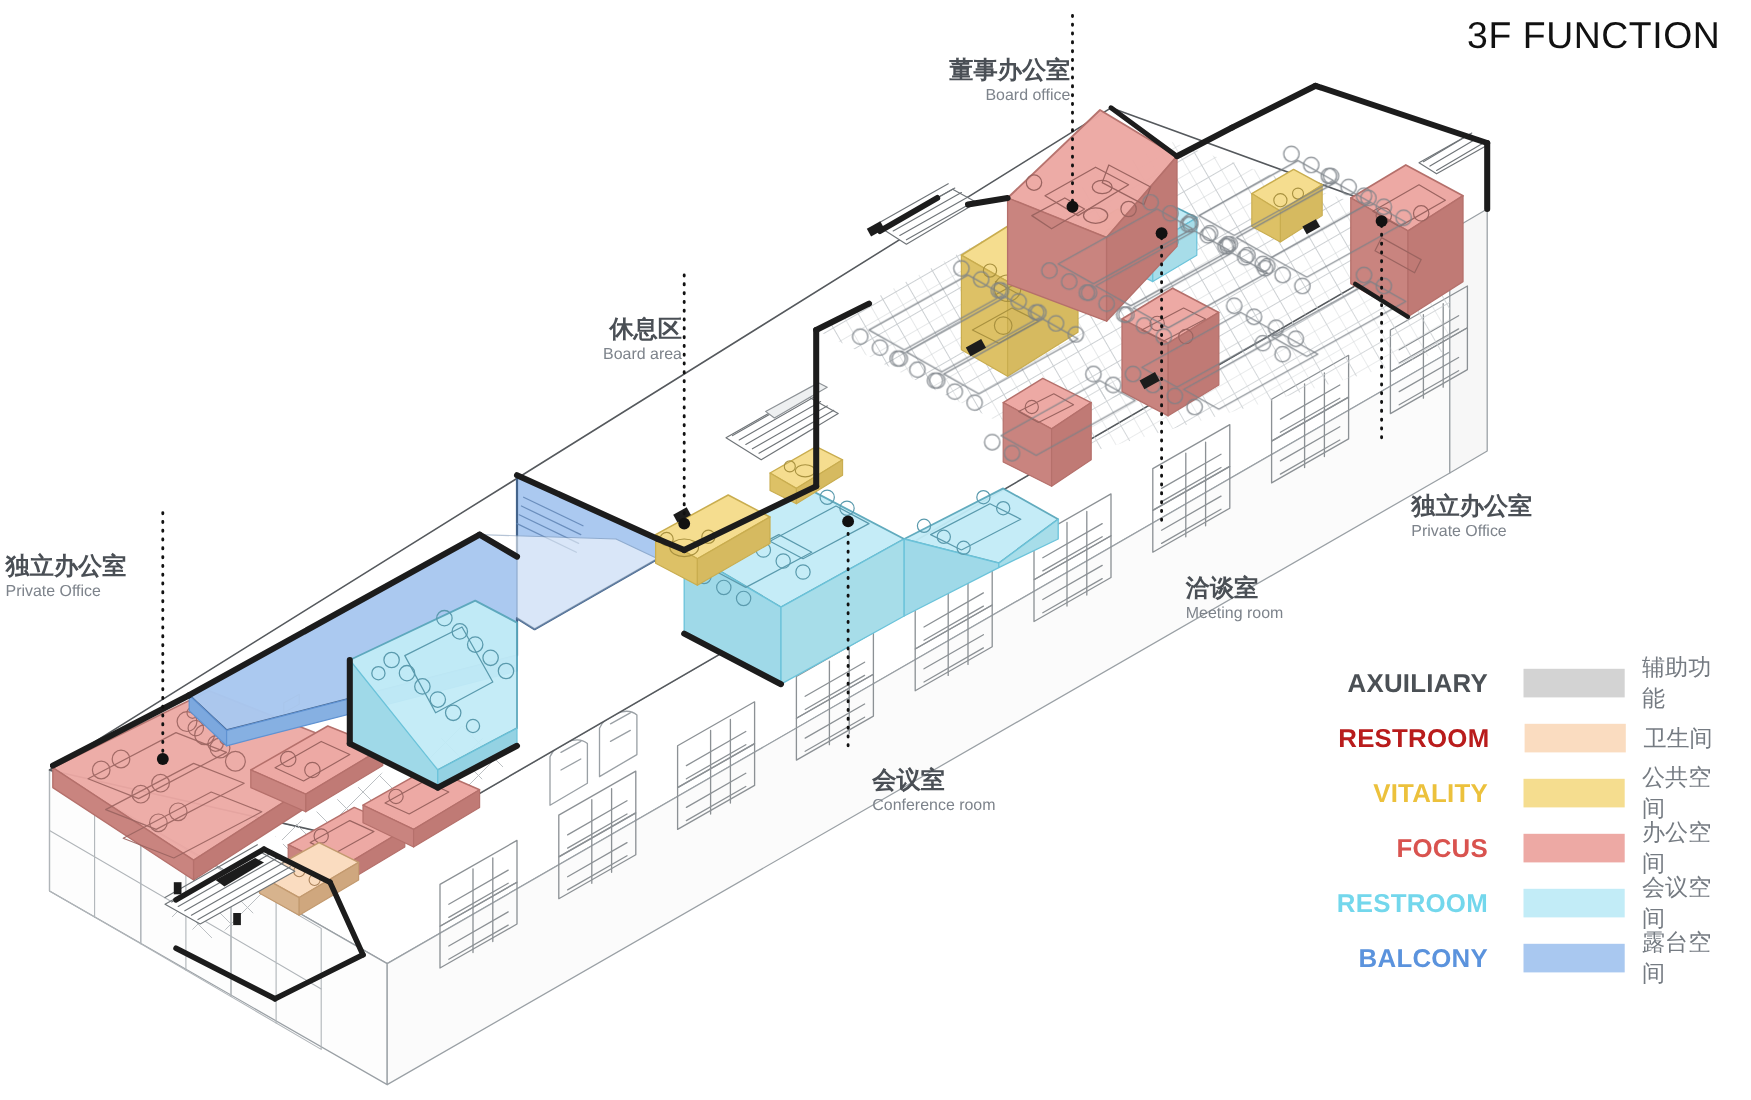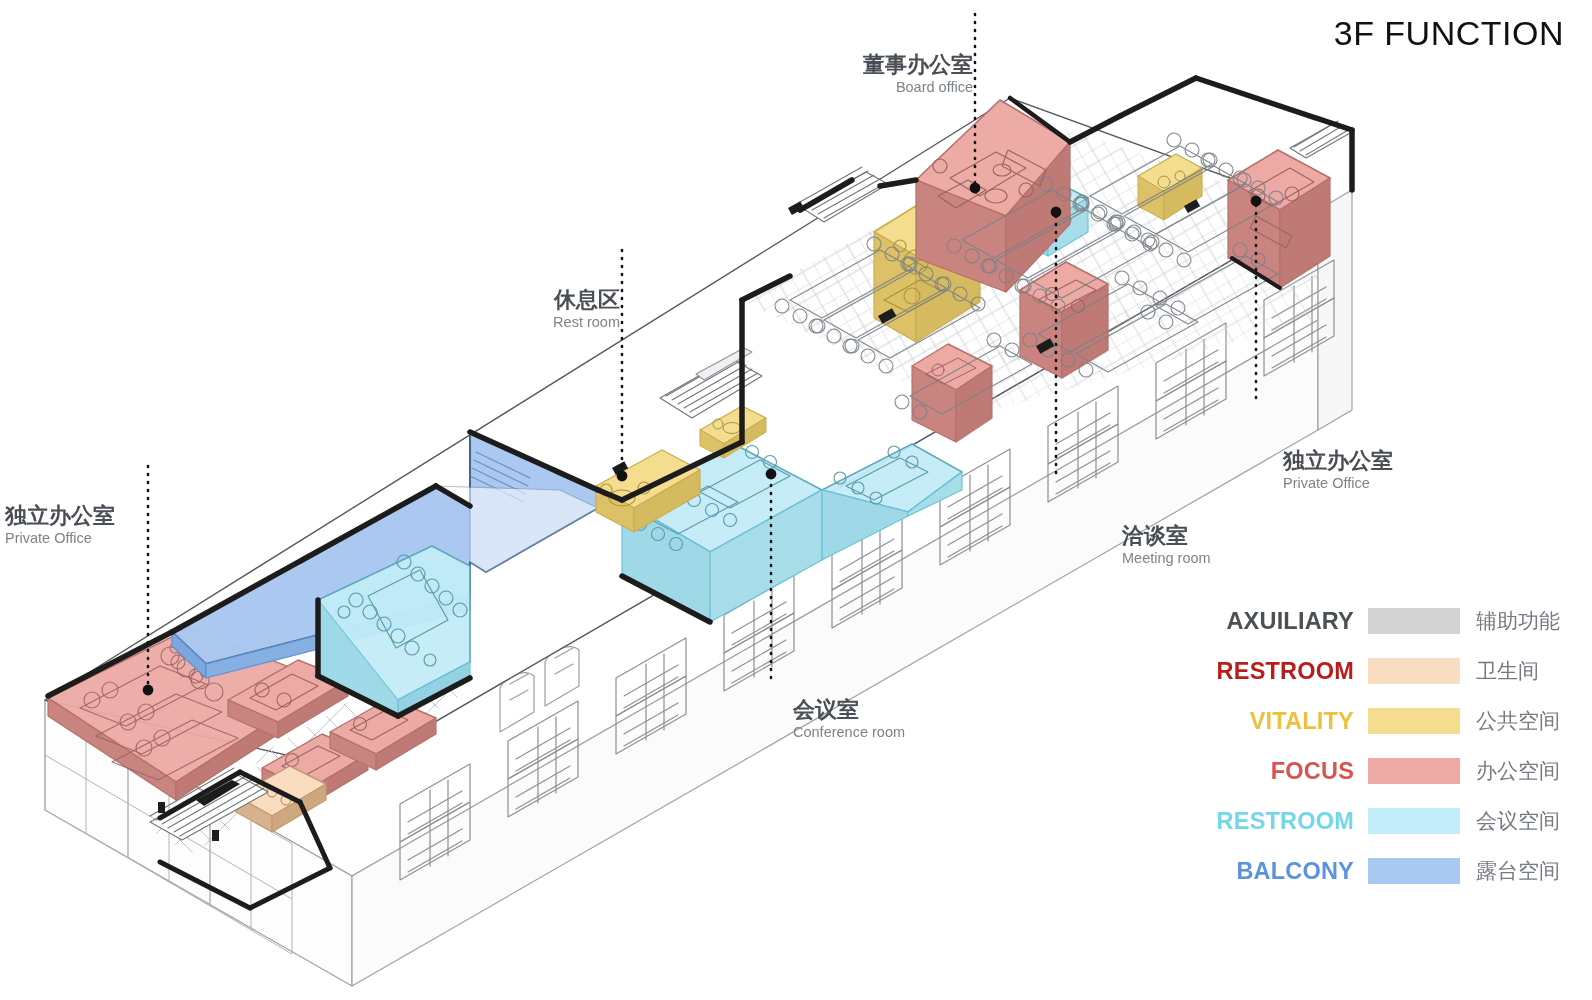--- a/index.html
+++ b/index.html
@@ -22,21 +22,21 @@
   .callout .cn{font-size:22px;color:#4a4f55;font-weight:700;line-height:1.18;
      font-family:"DejaVu Sans","Liberation Sans",sans-serif;margin-top:44px;}
   .callout .en{font-size:14.5px;color:#7d838b;line-height:1.35;font-weight:400;}
   .callout.ralign{text-align:right;}
   .callout.lalign{text-align:left;}
 
   
   .legend{position:absolute;left:1196px;top:596px;width:380px;}
   .lrow{display:flex;align-items:center;height:50px;}
   .lkey{width:158px;text-align:right;font-size:23.5px;font-weight:700;
-        letter-spacing:.2px;padding-right:14px;
+        letter-spacing:.2px;padding-right:32px;
         font-family:"Liberation Sans","DejaVu Sans",sans-serif;}
   .lsw{width:92px;height:26px;flex:0 0 auto;}
   .lcn{padding-left:16px;font-size:21px;color:#757b82;
        font-family:"DejaVu Sans","Liberation Sans",sans-serif;}
 </style>
 </head>
 <body>
 
 <div id="stage">
 
@@ -594,31 +594,31 @@
 
   <div class="title">3F FUNCTION</div>
 
   <div id="callouts">
       <div class="callout ralign" style="left: 843px; top: 8px; width: 130px;">
         <div class="cn">董事办公室</div>
         <div class="en">Board office</div>
       </div>
       <div class="callout ralign" style="left: 520px; top: 243px; width: 100px;">
         <div class="cn">休息区</div>
-        <div class="en">Rest room</div>
+        <div class="en">Board area</div>
       </div>
       <div class="callout lalign" style="left: 5px; top: 459px; width: 140px;">
         <div class="cn">独立办公室</div>
         <div class="en">Private Office</div>
       </div>
       <div class="callout lalign" style="left: 1283px; top: 404px; width: 140px;">
         <div class="cn">独立办公室</div>
         <div class="en">Private Office</div>
       </div>
-      <div class="callout lalign" style="left: 1122px; top: 479px; width: 120px;">
+      <div class="callout lalign" style="left: 1078px; top: 479px; width: 120px;">
         <div class="cn">洽谈室</div>
         <div class="en">Meeting room</div>
       </div>
       <div class="callout lalign" style="left: 793px; top: 653px; width: 140px;">
         <div class="cn">会议室</div>
         <div class="en">Conference room</div>
       </div>
     </div>
 
   <div class="legend" id="legend">

